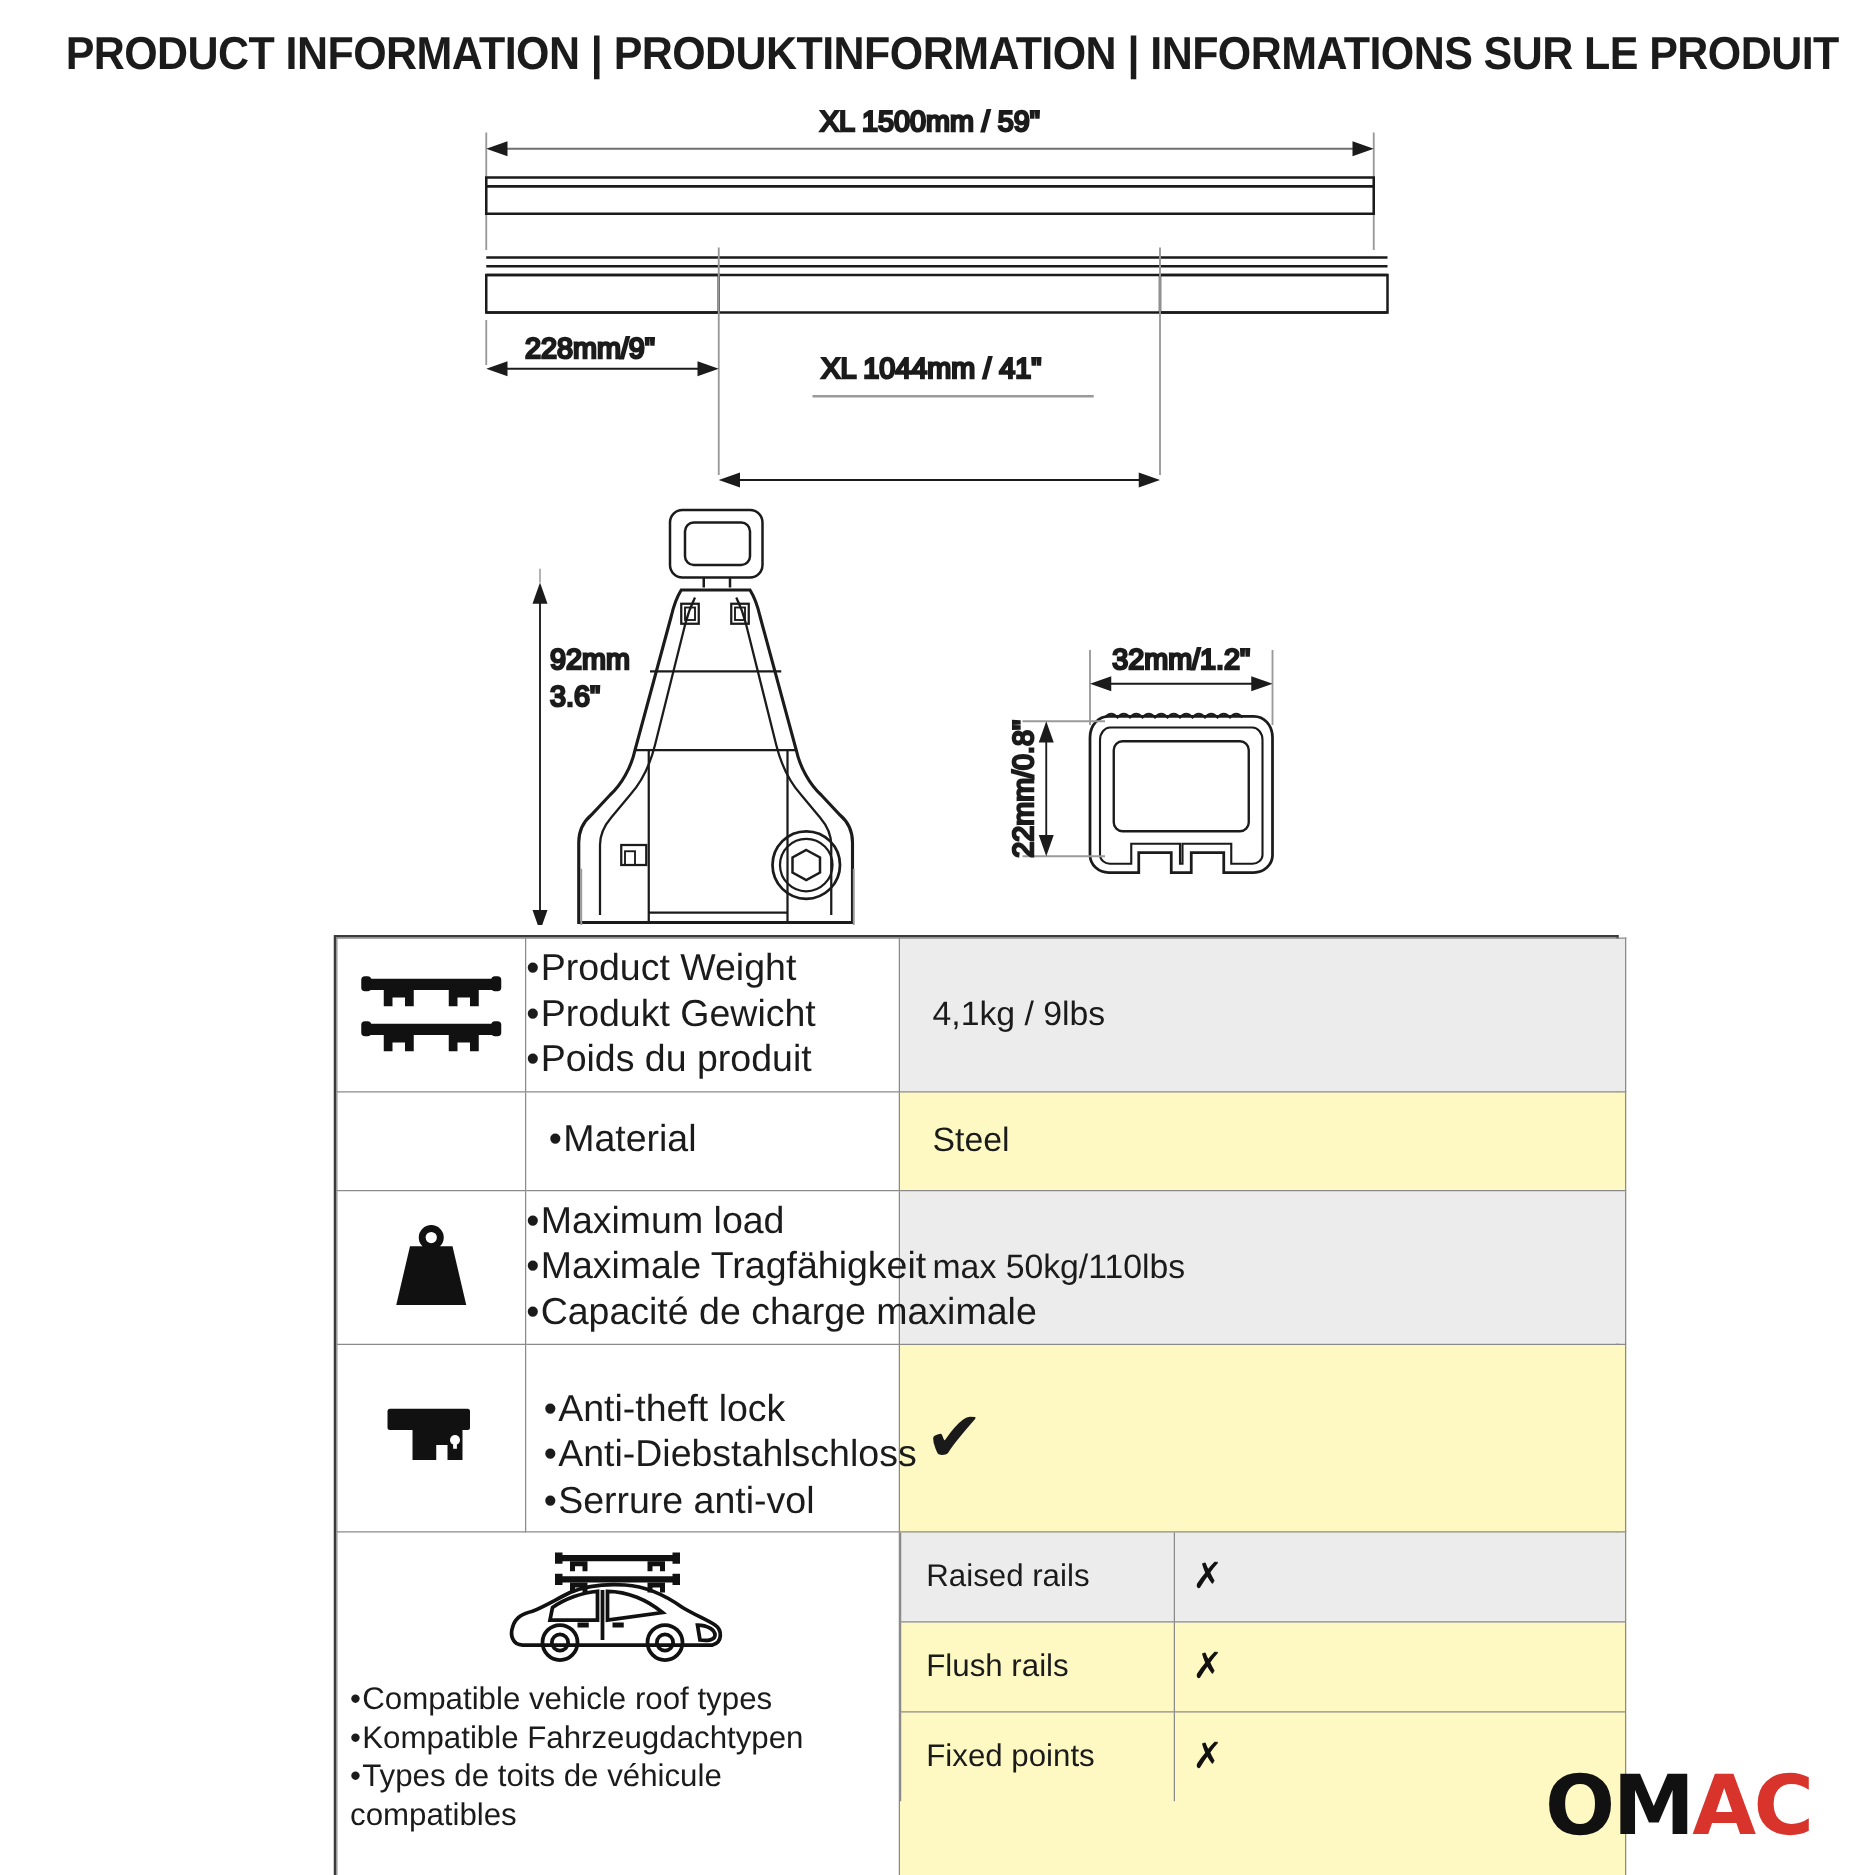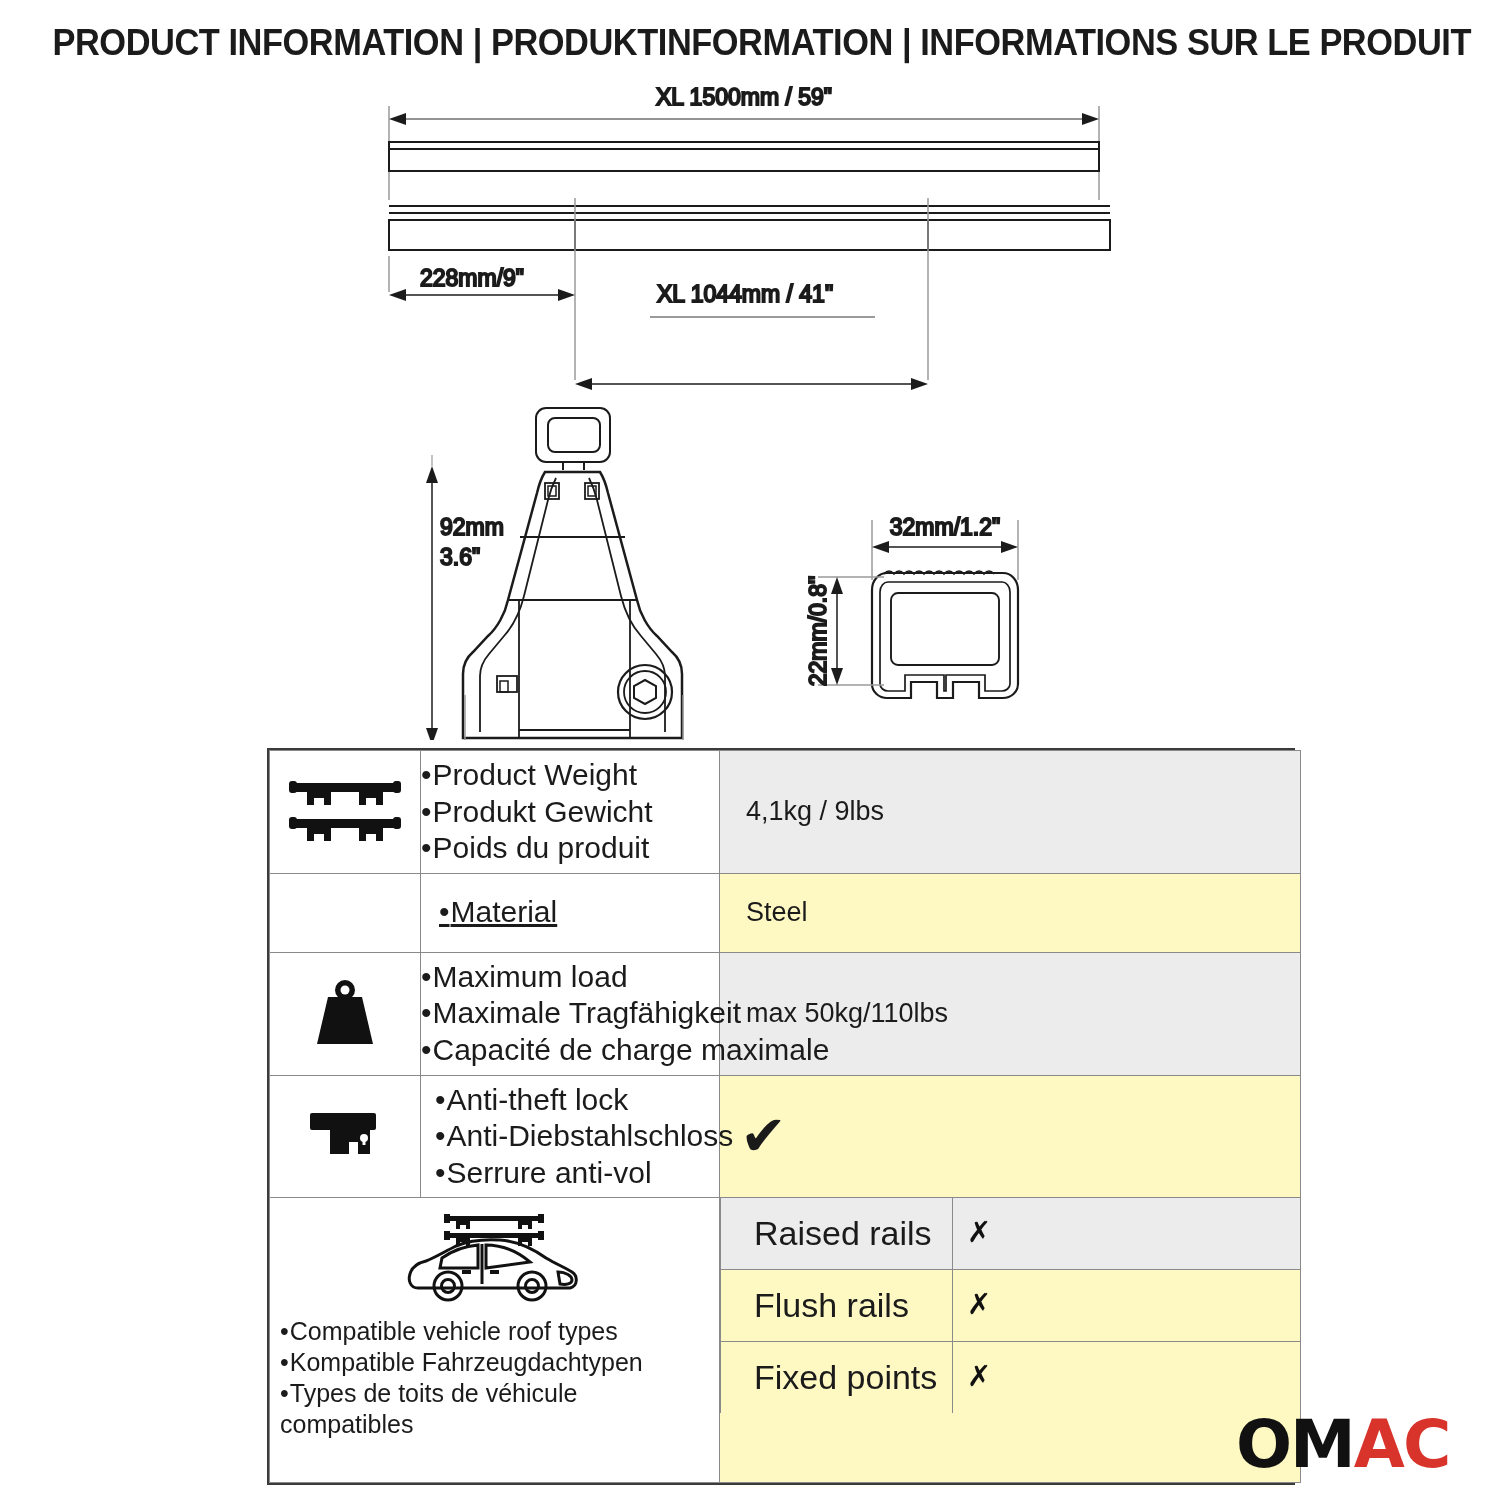--- a/index.html
+++ b/index.html
@@ -61,21 +61,21 @@
   .wrapcell{padding:10px 0 10px 4px;}
   .lbl-wrap{
     font-size:25px;line-height:1.24;color:#1b1b1b;
     padding:0 6px 0 10px;
   }
   .lbl-wrap .li:before{content:"\2022";margin-right:1px;}
 
   
   .subtable{border-collapse:collapse;width:100%;table-layout:fixed;}
   .subtable td{border:1px solid #8a8a8a;height:71px;padding:0;}
-  .subtable td.k{width:198px;font-size:34px;padding-left:33px;color:#1b1b1b;}
+  .subtable td.k{width:198px;font-size:25px;padding-left:20px;color:#1b1b1b;}
   .subtable td.v{font-size:27px;padding-left:14px;color:#111;}
   .subtable tr:first-child td{border-top:0;}
   .subtable tr:last-child td{border-bottom:0;}
   .subtable td:last-child{border-right:0;}
 
   .mark-yes{font-size:30px;font-weight:bold;line-height:1;}
   .mark-no{font-size:29px;font-weight:bold;font-style:italic;line-height:1;}
   .big-check{font-size:56px;font-weight:bold;line-height:1;padding-left:20px;}
 
   
@@ -265,21 +265,21 @@
           </div>
         </td>
         <td class="c-val shade">
           <div class="val">4,1kg / 9lbs</div>
         </td>
       </tr>
 
       <tr>
         <td class="c-icon" style="height:78px;"></td>
         <td class="c-label">
-          <div class="lbl" style="padding-left:18px;text-decoration:underline;">
+          <div class="lbl" style="padding-left:18px;">
             <div class="li">Material</div>
           </div>
         </td>
         <td class="c-val">
           <div class="val">Steel</div>
         </td>
       </tr>
 
       <tr>
         <td class="c-icon" style="height:118px;">
@@ -308,21 +308,21 @@
           <svg class="icn" width="78" height="58" viewBox="0 0 78 58">
             <g fill="#111">
               <rect x="4" y="6" width="66" height="17" rx="2"></rect>
               <path d="M24,23 h40 v24 h-12 v-12 h-9 v12 h-19 z"></path>
               <circle cx="58" cy="31" r="4" fill="#fff"></circle>
               <rect x="56.5" y="31" width="3" height="7" fill="#fff"></rect>
             </g>
           </svg>
         </td>
         <td class="c-label">
-          <div class="lbl" style="padding-left:14px;">
+          <div class="lbl" style="padding-left:14px;margin-top:28px;">
             <div class="li">Anti-theft lock</div>
             <div class="li">Anti-Diebstahlschloss</div>
             <div class="li">Serrure anti-vol</div>
           </div>
         </td>
         <td class="c-val">
           <div class="big-check">✔</div>
         </td>
       </tr>
 

